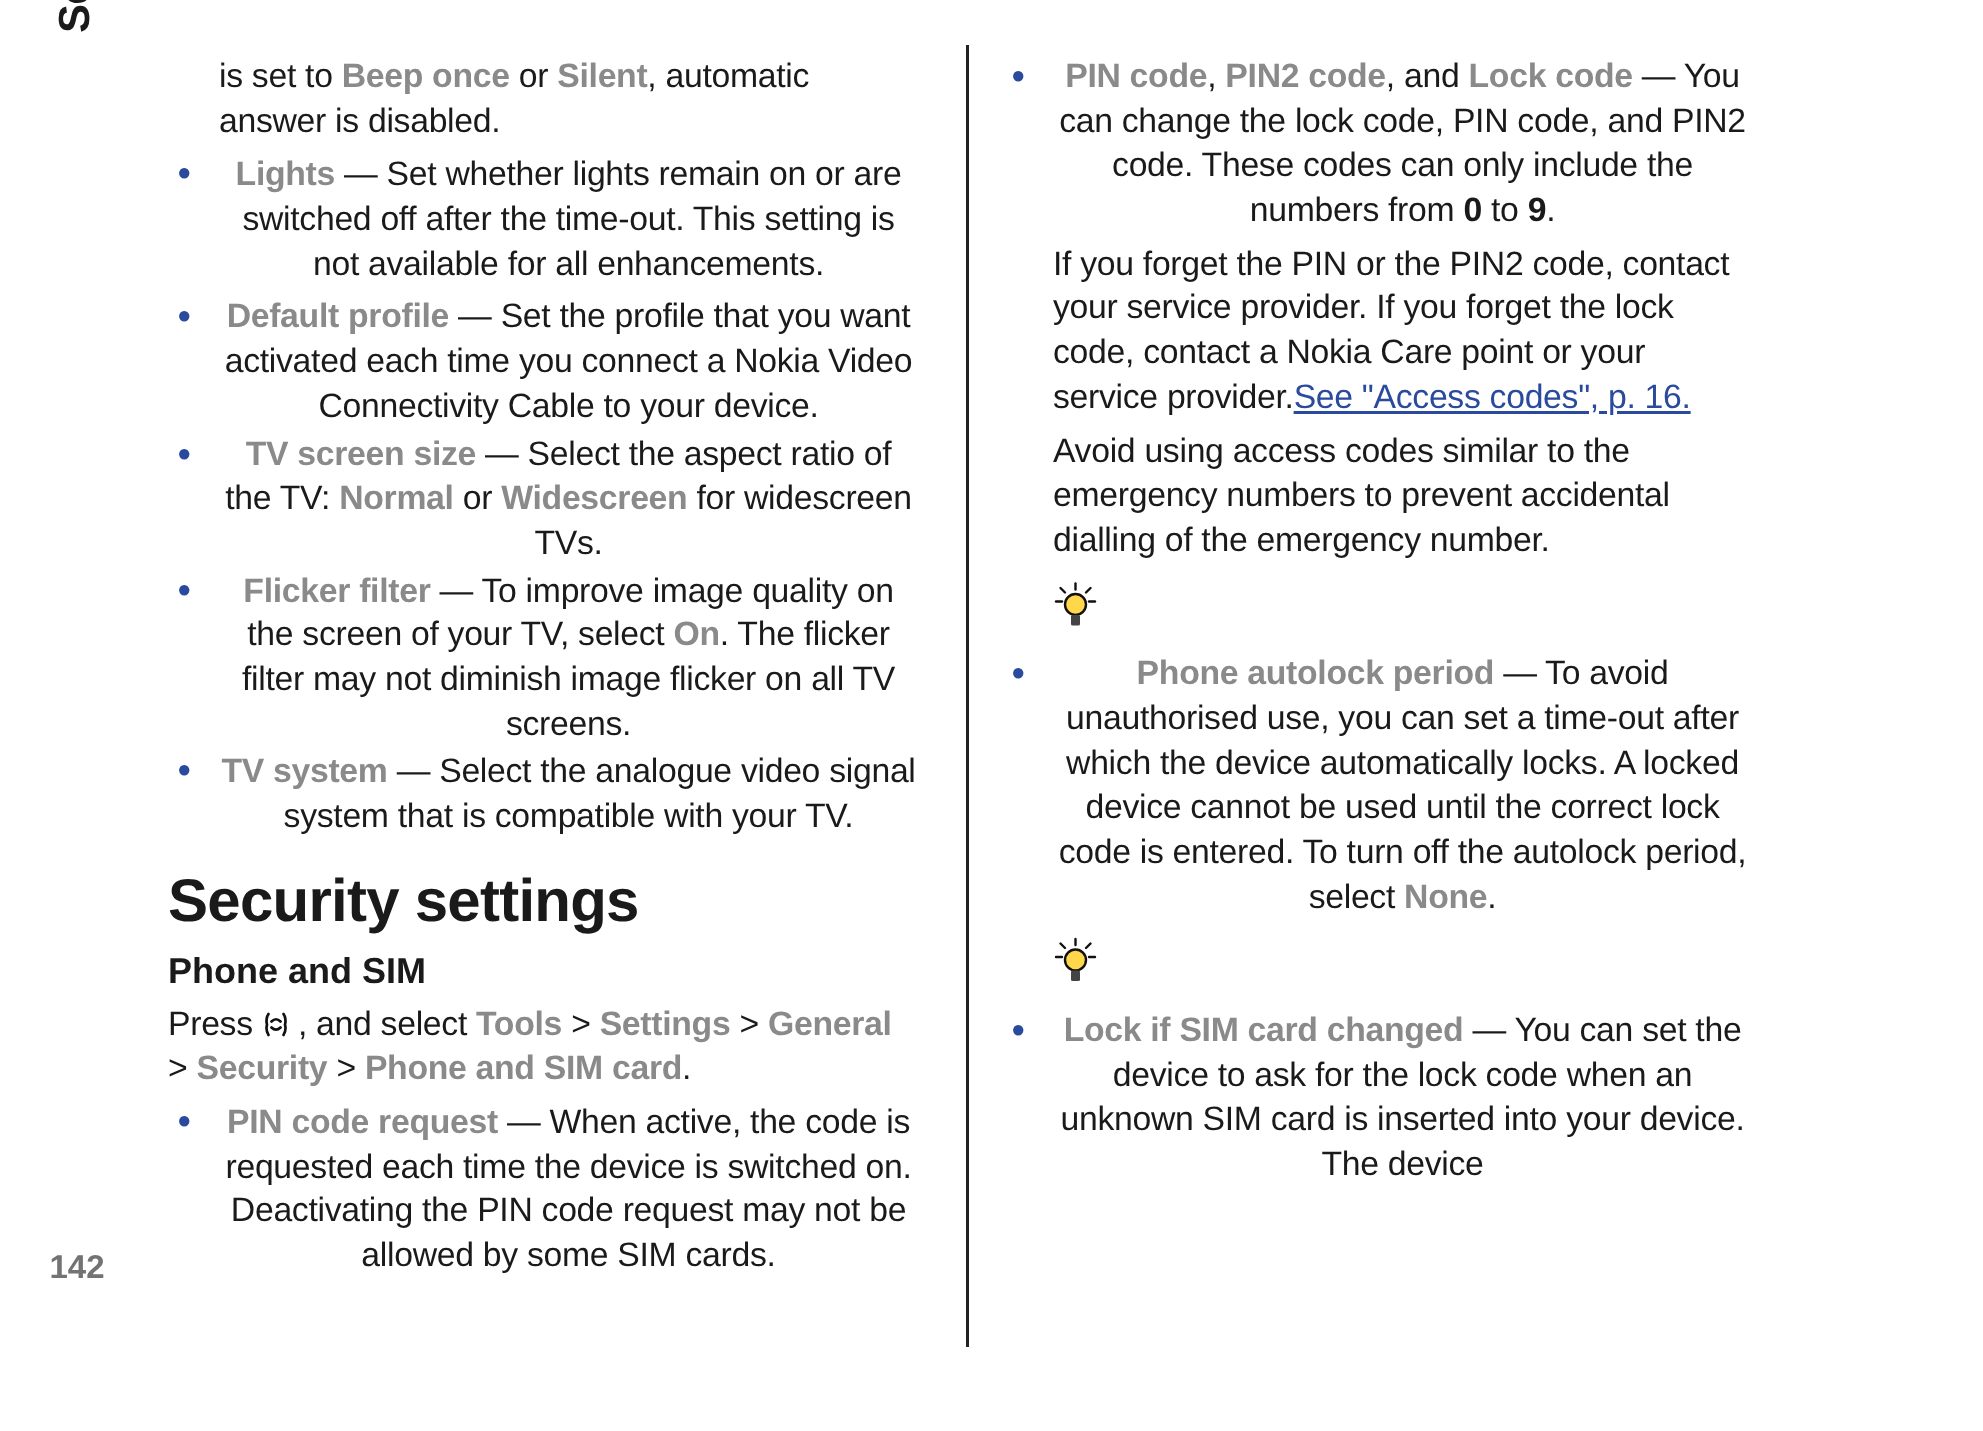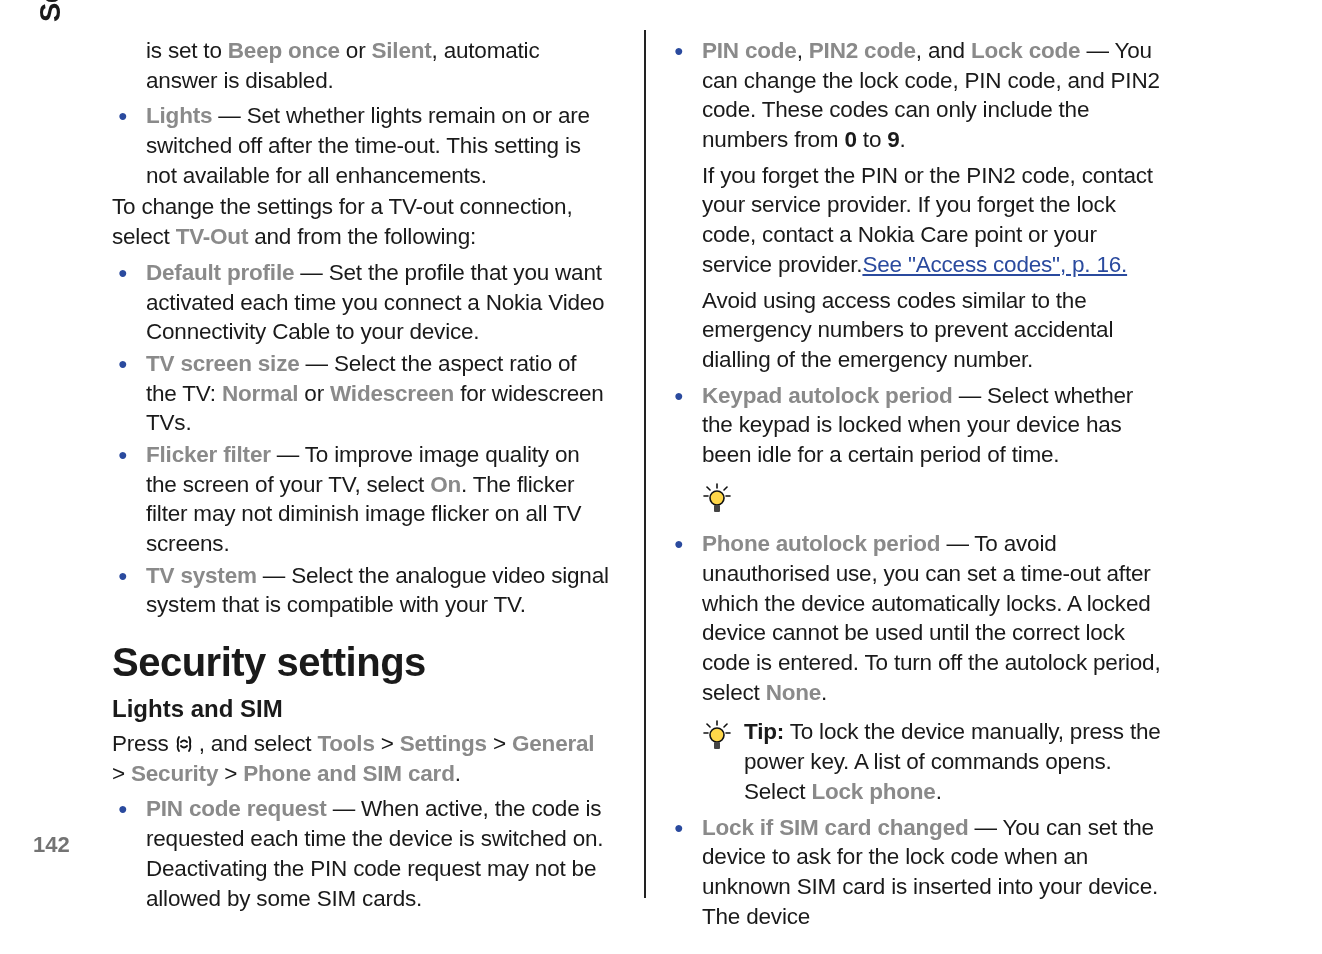--- a/index.html
+++ b/index.html
@@ -8,21 +8,21 @@
   .tab { position: absolute; left: 34px; top: 22px; transform: rotate(-90deg); transform-origin: left top; font-weight: 700; font-size: 29px; letter-spacing: -0.5px; }
   .page-num { position: absolute; left: 33px; bottom: 96px; font-weight: 700; font-size: 22px; color: #737373; }
   .cols { display: flex; gap: 4px; margin-left: 72px; height: 100%; }
   .col { width: 520px; padding: 0 20px 0 0; }
   .divider { width: 2px; background: #222; margin: 0 18px 0 8px; height: 868px; }
   .txt { font-size: 22.5px; line-height: 1.32; letter-spacing: -0.2px; }
   .bold { font-weight: 700; }
   .grey { color: #8a8a8a; font-weight: 700; }
   .link { color: #2a4a9e; text-decoration: underline; }
   ul.bullets { list-style: none; margin: 6px 0 0 0; }
-  ul.bullets > li { position: relative; padding-left: 34px; margin-bottom: 2px; }
+  ul.bullets > li { position: relative; padding-left: 34px; margin-bottom: 2px; text-align: center; }
   ul.bullets > li::before { content: "●"; position: absolute; left: 6px; top: 4px; color: #2a4a9e; font-size: 16px; }
   h2.sec { font-size: 40px; font-weight: 800; margin: 20px 0 10px 0; letter-spacing: -0.5px; }
   h3.sub { font-size: 24px; font-weight: 700; margin: 8px 0 6px 0; }
   .tip { display: flex; gap: 12px; margin: 10px 0 6px 0; padding-left: 34px; }
   .tip-icon { flex: 0 0 auto; margin-top: 2px; }
   .indent { padding-left: 34px; margin: 6px 0; }
 </style>
 </head>
 <body>
 
@@ -33,32 +33,29 @@
   <div class="cols">
 
     <div class="col">
       <div class="txt indent">
         <span>is set to </span><span class="grey">Beep once</span><span> or </span><span class="grey">Silent</span><span>, automatic answer is disabled.</span>
       </div>
       <ul class="bullets txt">
         <li><span class="grey">Lights</span><span>  — Set whether lights remain on or are switched off after the time-out. This setting is not available for all enhancements.</span></li>
       </ul>
 
-      <p class="txt">
-        <span>To change the settings for a TV-out connection, select </span><span class="grey">TV-Out</span><span> and from the following:</span>
-      </p>
       <ul class="bullets txt">
         <li><span class="grey">Default profile</span><span>  — Set the profile that you want activated each time you connect a Nokia Video Connectivity Cable to your device.</span></li>
         <li><span class="grey">TV screen size</span><span>  — Select the aspect ratio of the TV: </span><span class="grey">Normal</span><span> or </span><span class="grey">Widescreen</span><span> for widescreen TVs.</span></li>
         <li><span class="grey">Flicker filter</span><span>  — To improve image quality on the screen of your TV, select </span><span class="grey">On</span><span>. The flicker filter may not diminish image flicker on all TV screens.</span></li>
         <li><span class="grey">TV system</span><span>  — Select the analogue video signal system that is compatible with your TV.</span></li>
       </ul>
 
       <h2 class="sec"><span>Security settings</span></h2>
-      <h3 class="sub"><span>Lights and SIM</span></h3>
+      <h3 class="sub"><span>Phone and SIM</span></h3>
       <p class="txt">
         <span>Press  </span>
         <span>
           <svg width="18" height="20" viewBox="0 0 18 20" style="vertical-align:-3px">
               <path d="M4 3 Q2 6 3 10 Q2 14 4 17 M14 3 Q16 6 15 10 Q16 14 14 17 M6 8 Q9 5 12 8 M6 12 Q9 15 12 12" stroke="#111" stroke-width="1.8" fill="none" stroke-linecap="round"></path>
             </svg>
         </span>
         <span> , and select </span><span class="grey">Tools</span><span>  &gt;  </span><span class="grey">Settings</span><span>  &gt; </span><span class="grey">General</span><span>  &gt;  </span><span class="grey">Security</span><span>  &gt;  </span><span class="grey">Phone and SIM card</span><span>.</span>
       </p>
       <ul class="bullets txt">
@@ -71,23 +68,20 @@
     <div class="col">
       <ul class="bullets txt">
         <li>
           <span class="grey">PIN code</span><span>, </span><span class="grey">PIN2 code</span><span>, and </span><span class="grey">Lock code</span><span> — You can change the lock code, PIN code, and PIN2 code. These codes can only include the numbers from </span><span class="bold">0</span><span> to </span><span class="bold">9</span><span>.</span>
         </li>
       </ul>
       <p class="txt indent">
         <span>If you forget the PIN or the PIN2 code, contact your service provider. If you forget the lock code, contact a Nokia Care point or your service provider.</span><a href="#" class="link"><span>See "Access codes", p. 16.</span></a>
       </p>
       <p class="txt indent"><span>Avoid using access codes similar to the emergency numbers to prevent accidental dialling of the emergency number.</span></p>
-      <ul class="bullets txt">
-        <li><span class="grey">Keypad autolock period</span><span> — Select whether the keypad is locked when your device has been idle for a certain period of time.</span></li>
-      </ul>
       <div class="tip txt">
         <span class="tip-icon">
           <svg width="30" height="34" viewBox="0 0 30 34">
               <g stroke="#111" stroke-width="1.6" fill="none" stroke-linecap="round">
                 <line x1="15" y1="2" x2="15" y2="6"></line>
                 <line x1="5" y1="5" x2="8" y2="8"></line>
                 <line x1="25" y1="5" x2="22" y2="8"></line>
                 <line x1="2" y1="14" x2="6" y2="14"></line>
                 <line x1="28" y1="14" x2="24" y2="14"></line>
                 <circle cx="15" cy="16" r="7" fill="#ffd74a"></circle>
@@ -106,20 +100,19 @@
                 <line x1="15" y1="2" x2="15" y2="6"></line>
                 <line x1="5" y1="5" x2="8" y2="8"></line>
                 <line x1="25" y1="5" x2="22" y2="8"></line>
                 <line x1="2" y1="14" x2="6" y2="14"></line>
                 <line x1="28" y1="14" x2="24" y2="14"></line>
                 <circle cx="15" cy="16" r="7" fill="#ffd74a"></circle>
                 <rect x="12" y="23" width="6" height="7" rx="1" fill="#444" stroke="none"></rect>
               </g>
             </svg>
         </span>
-        <span><span class="bold">Tip:</span><span> To lock the device manually, press the power key. A list of commands opens. Select </span><span class="grey">Lock phone</span><span>.</span></span>
       </div>
       <ul class="bullets txt">
         <li><span class="grey">Lock if SIM card changed</span><span> — You can set the device to ask for the lock code when an unknown SIM card is inserted into your device. The device</span></li>
       </ul>
     </div>
   </div>
 </div>
 
 </body></html>

